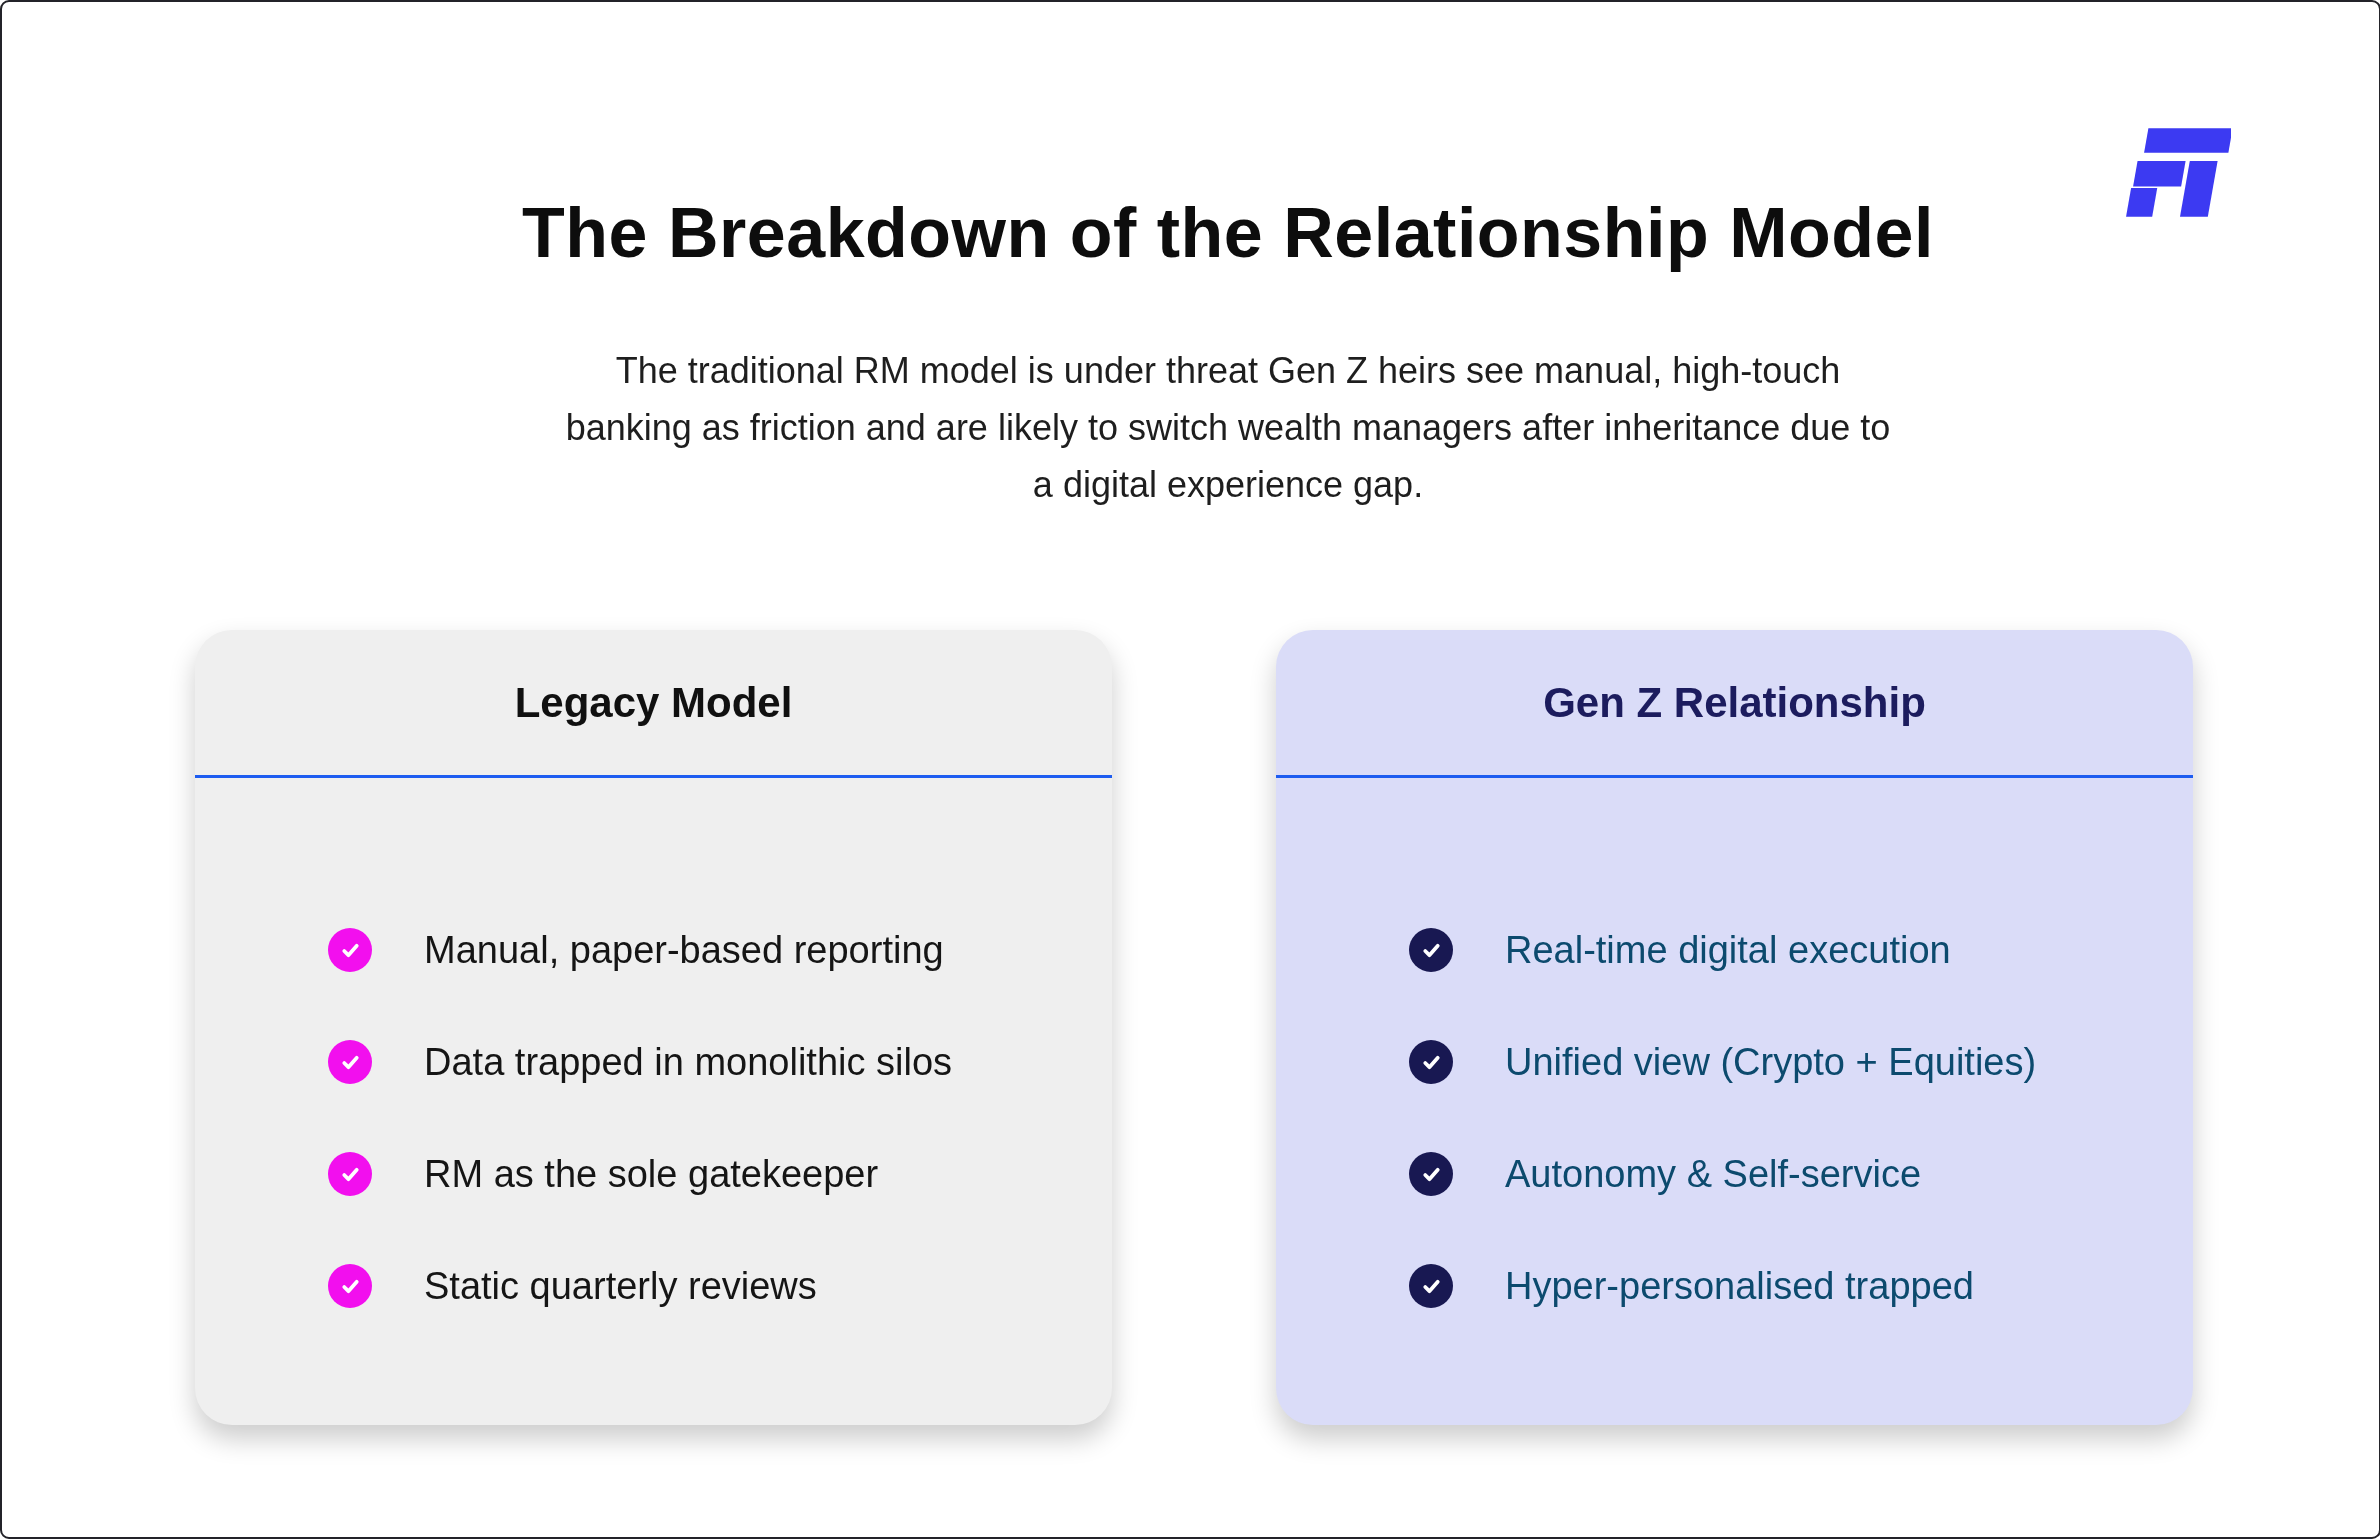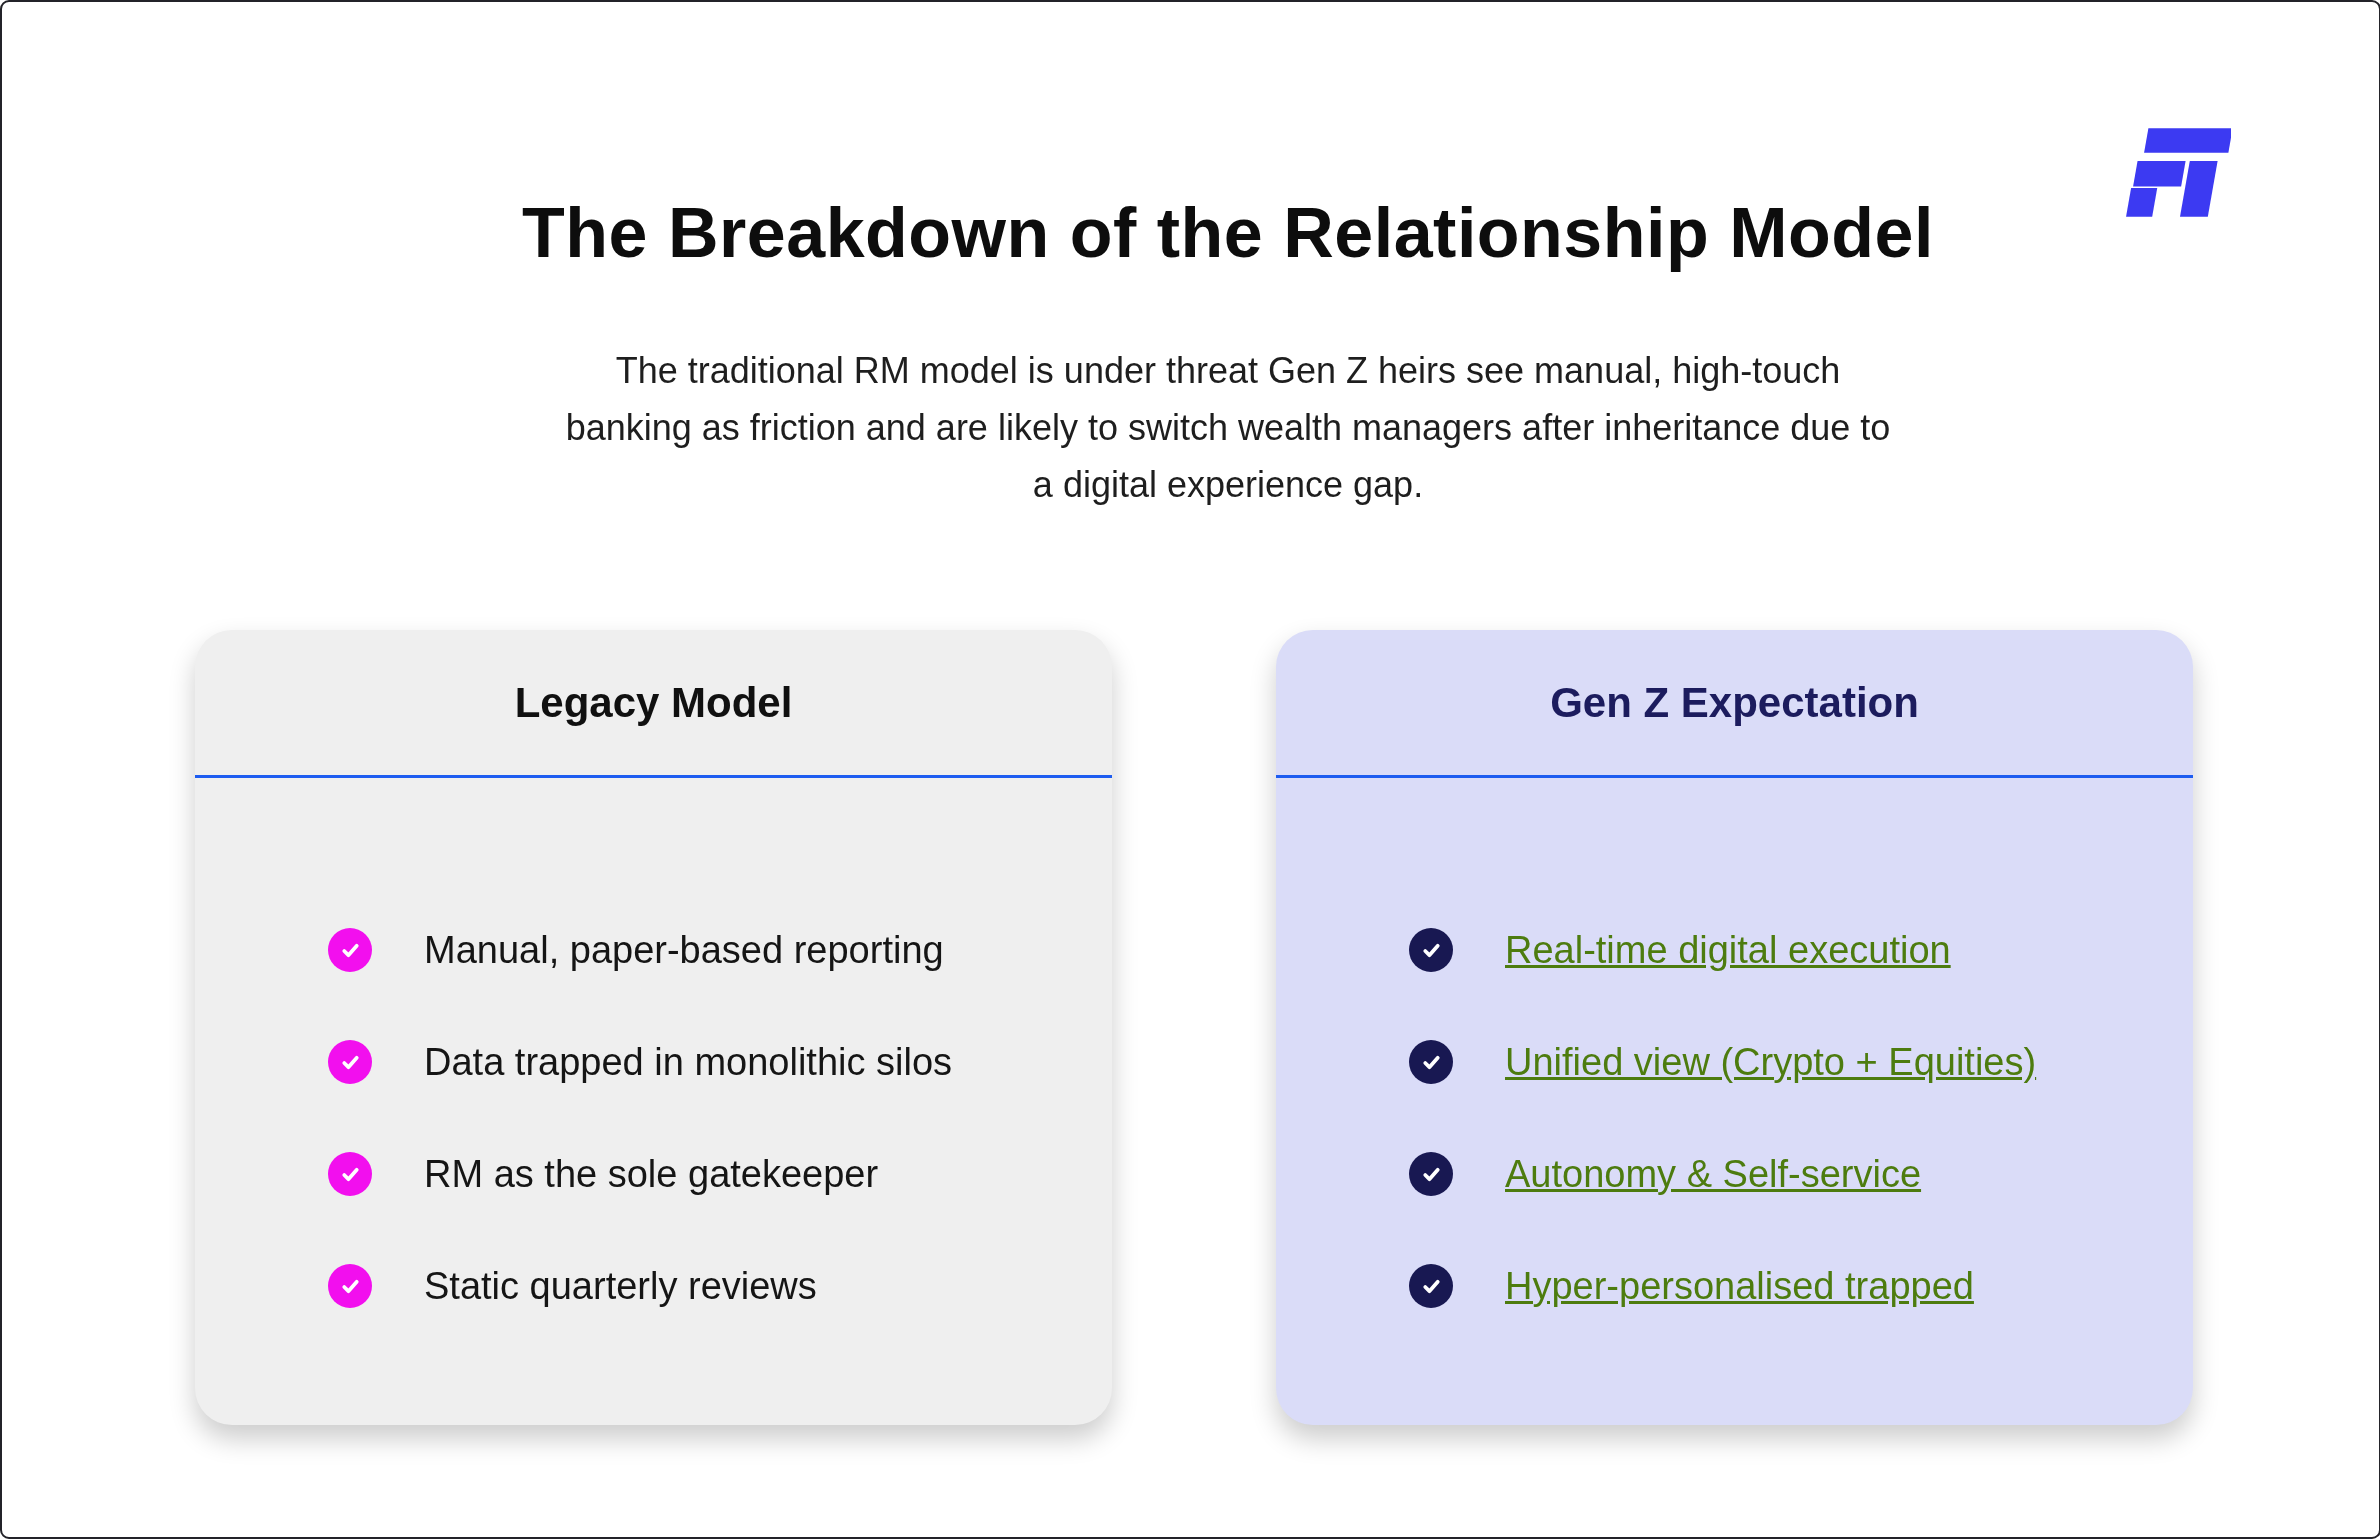--- a/index.html
+++ b/index.html
@@ -48,21 +48,21 @@
   .bullet-row{display:flex;align-items:center;height:44px;margin-bottom:68px;gap:52px;}
   .check{
     width:44px;height:44px;border-radius:50%;
     flex:none;display:flex;align-items:center;justify-content:center;
   }
   .card-legacy .check{background:#f20fee;}
   .card-genz .check{background:#181852;}
   .check svg{width:25px;height:25px;display:block;}
   .bullet-text{font-size:38px;white-space:nowrap;}
   .card-legacy .bullet-text{color:#151515;}
-  .card-genz .bullet-text{color:#4d7c0f;text-decoration:underline;}
+  .card-genz .bullet-text{color:#0c4a6e;}
 </style>
 </head>
 <body>
 
 <div class="frame">
 
   <div class="logo">
     <svg viewBox="0 0 140 105" xmlns="http://www.w3.org/2000/svg">
       <g transform="skewX(-10)" fill="#3c3af2">
         <rect x="42" y="0" width="100" height="29"></rect>
@@ -115,21 +115,21 @@
             <svg viewBox="0 0 24 24">
                 <path d="M6 12.5l4 4 8-9" stroke="#ffffff" stroke-width="3.6" fill="none" stroke-linecap="round" stroke-linejoin="round"></path>
               </svg>
           </span>
           <span class="bullet-text">Static quarterly reviews</span>
         </div>
       </div>
     </div>
 
     <div class="card card-genz">
-      <div class="card-header">Gen Z Expectation</div>
+      <div class="card-header">Gen Z Relationship</div>
       <div class="card-list">
         <div class="bullet-row">
           <span class="check">
             <svg viewBox="0 0 24 24">
                 <path d="M6 12.5l4 4 8-9" stroke="#ffffff" stroke-width="3.6" fill="none" stroke-linecap="round" stroke-linejoin="round"></path>
               </svg>
           </span>
           <span class="bullet-text">Real-time digital execution</span>
         </div>
         <div class="bullet-row">

